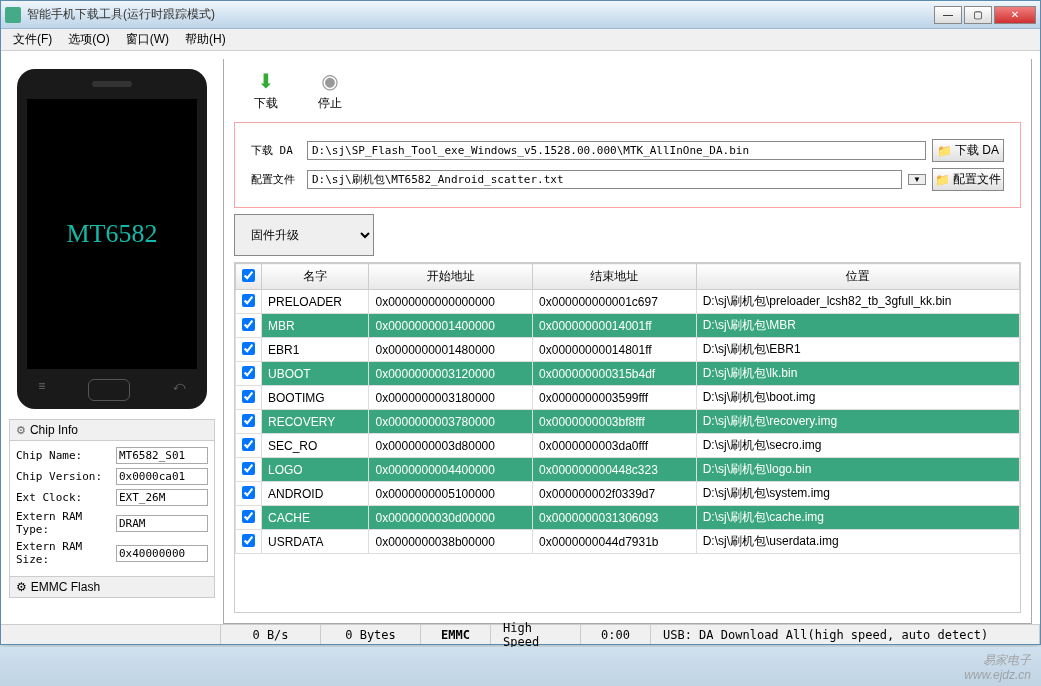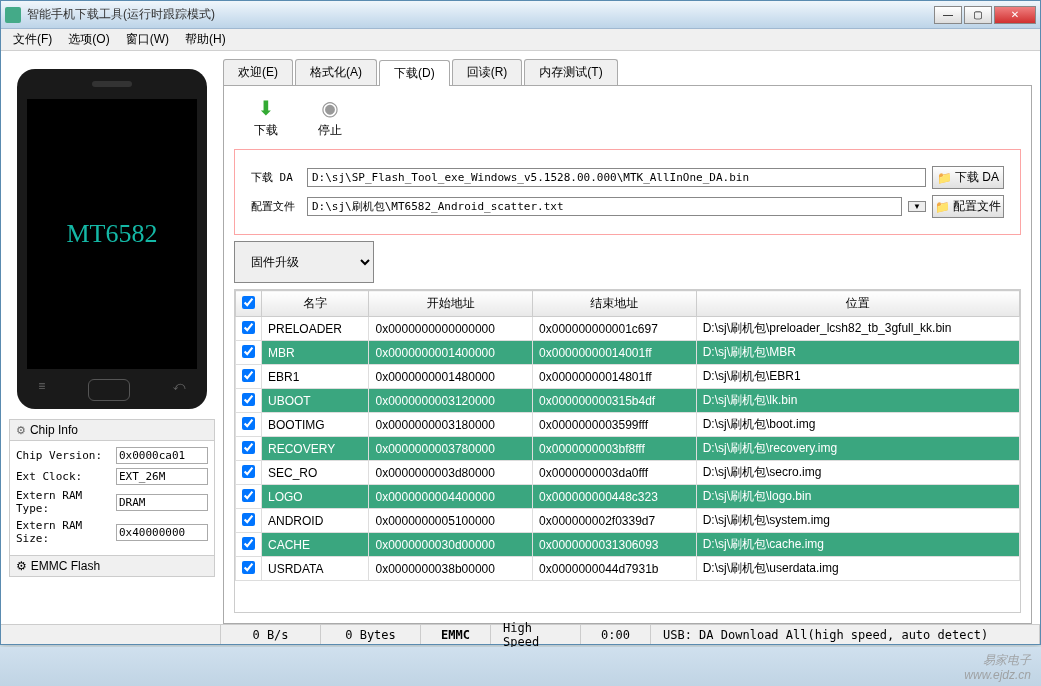--- a/index.html
+++ b/index.html
@@ -109,20 +109,24 @@
         </div>
       </div>
 
       <div class="chipinfo">
         <div class="chipinfo-header">
           <span class="gear">⚙</span>
           <span>Chip Info</span>
         </div>
         <div class="chipinfo-body" id="chipinfo-body">
             <div class="chipinfo-row">
+              <label>Chip Name:</label>
+              <input value="MT6582_S01" style="">
+            </div>
+            <div class="chipinfo-row">
               <label>Chip Version:</label>
               <input value="0x0000ca01" style="">
             </div>
             <div class="chipinfo-row">
               <label>Ext Clock:</label>
               <input value="EXT_26M" style="">
             </div>
             <div class="chipinfo-row">
               <label>Extern RAM Type:</label>
               <input value="DRAM" style="">
@@ -133,27 +137,20 @@
             </div>
           </div>
         <div class="emmc-header">
           <span class="gear">⚙</span>
           <span>EMMC Flash</span>
         </div>
       </div>
     </div>
 
     <div class="rightpanel">
-      <div class="tabs">
-        <div class="tab">欢迎(E)</div>
-        <div class="tab">格式化(A)</div>
-        <div class="tab active">下载(D)</div>
-        <div class="tab">回读(R)</div>
-        <div class="tab">内存测试(T)</div>
-      </div>
 
       <div class="tabcontent">
         <div class="toolbar">
           <div class="toolbtn">
             <span class="ticon dl">⬇</span>
             <span>下载</span>
           </div>
           <div class="toolbtn">
             <span class="ticon stop">◉</span>
             <span>停止</span>

